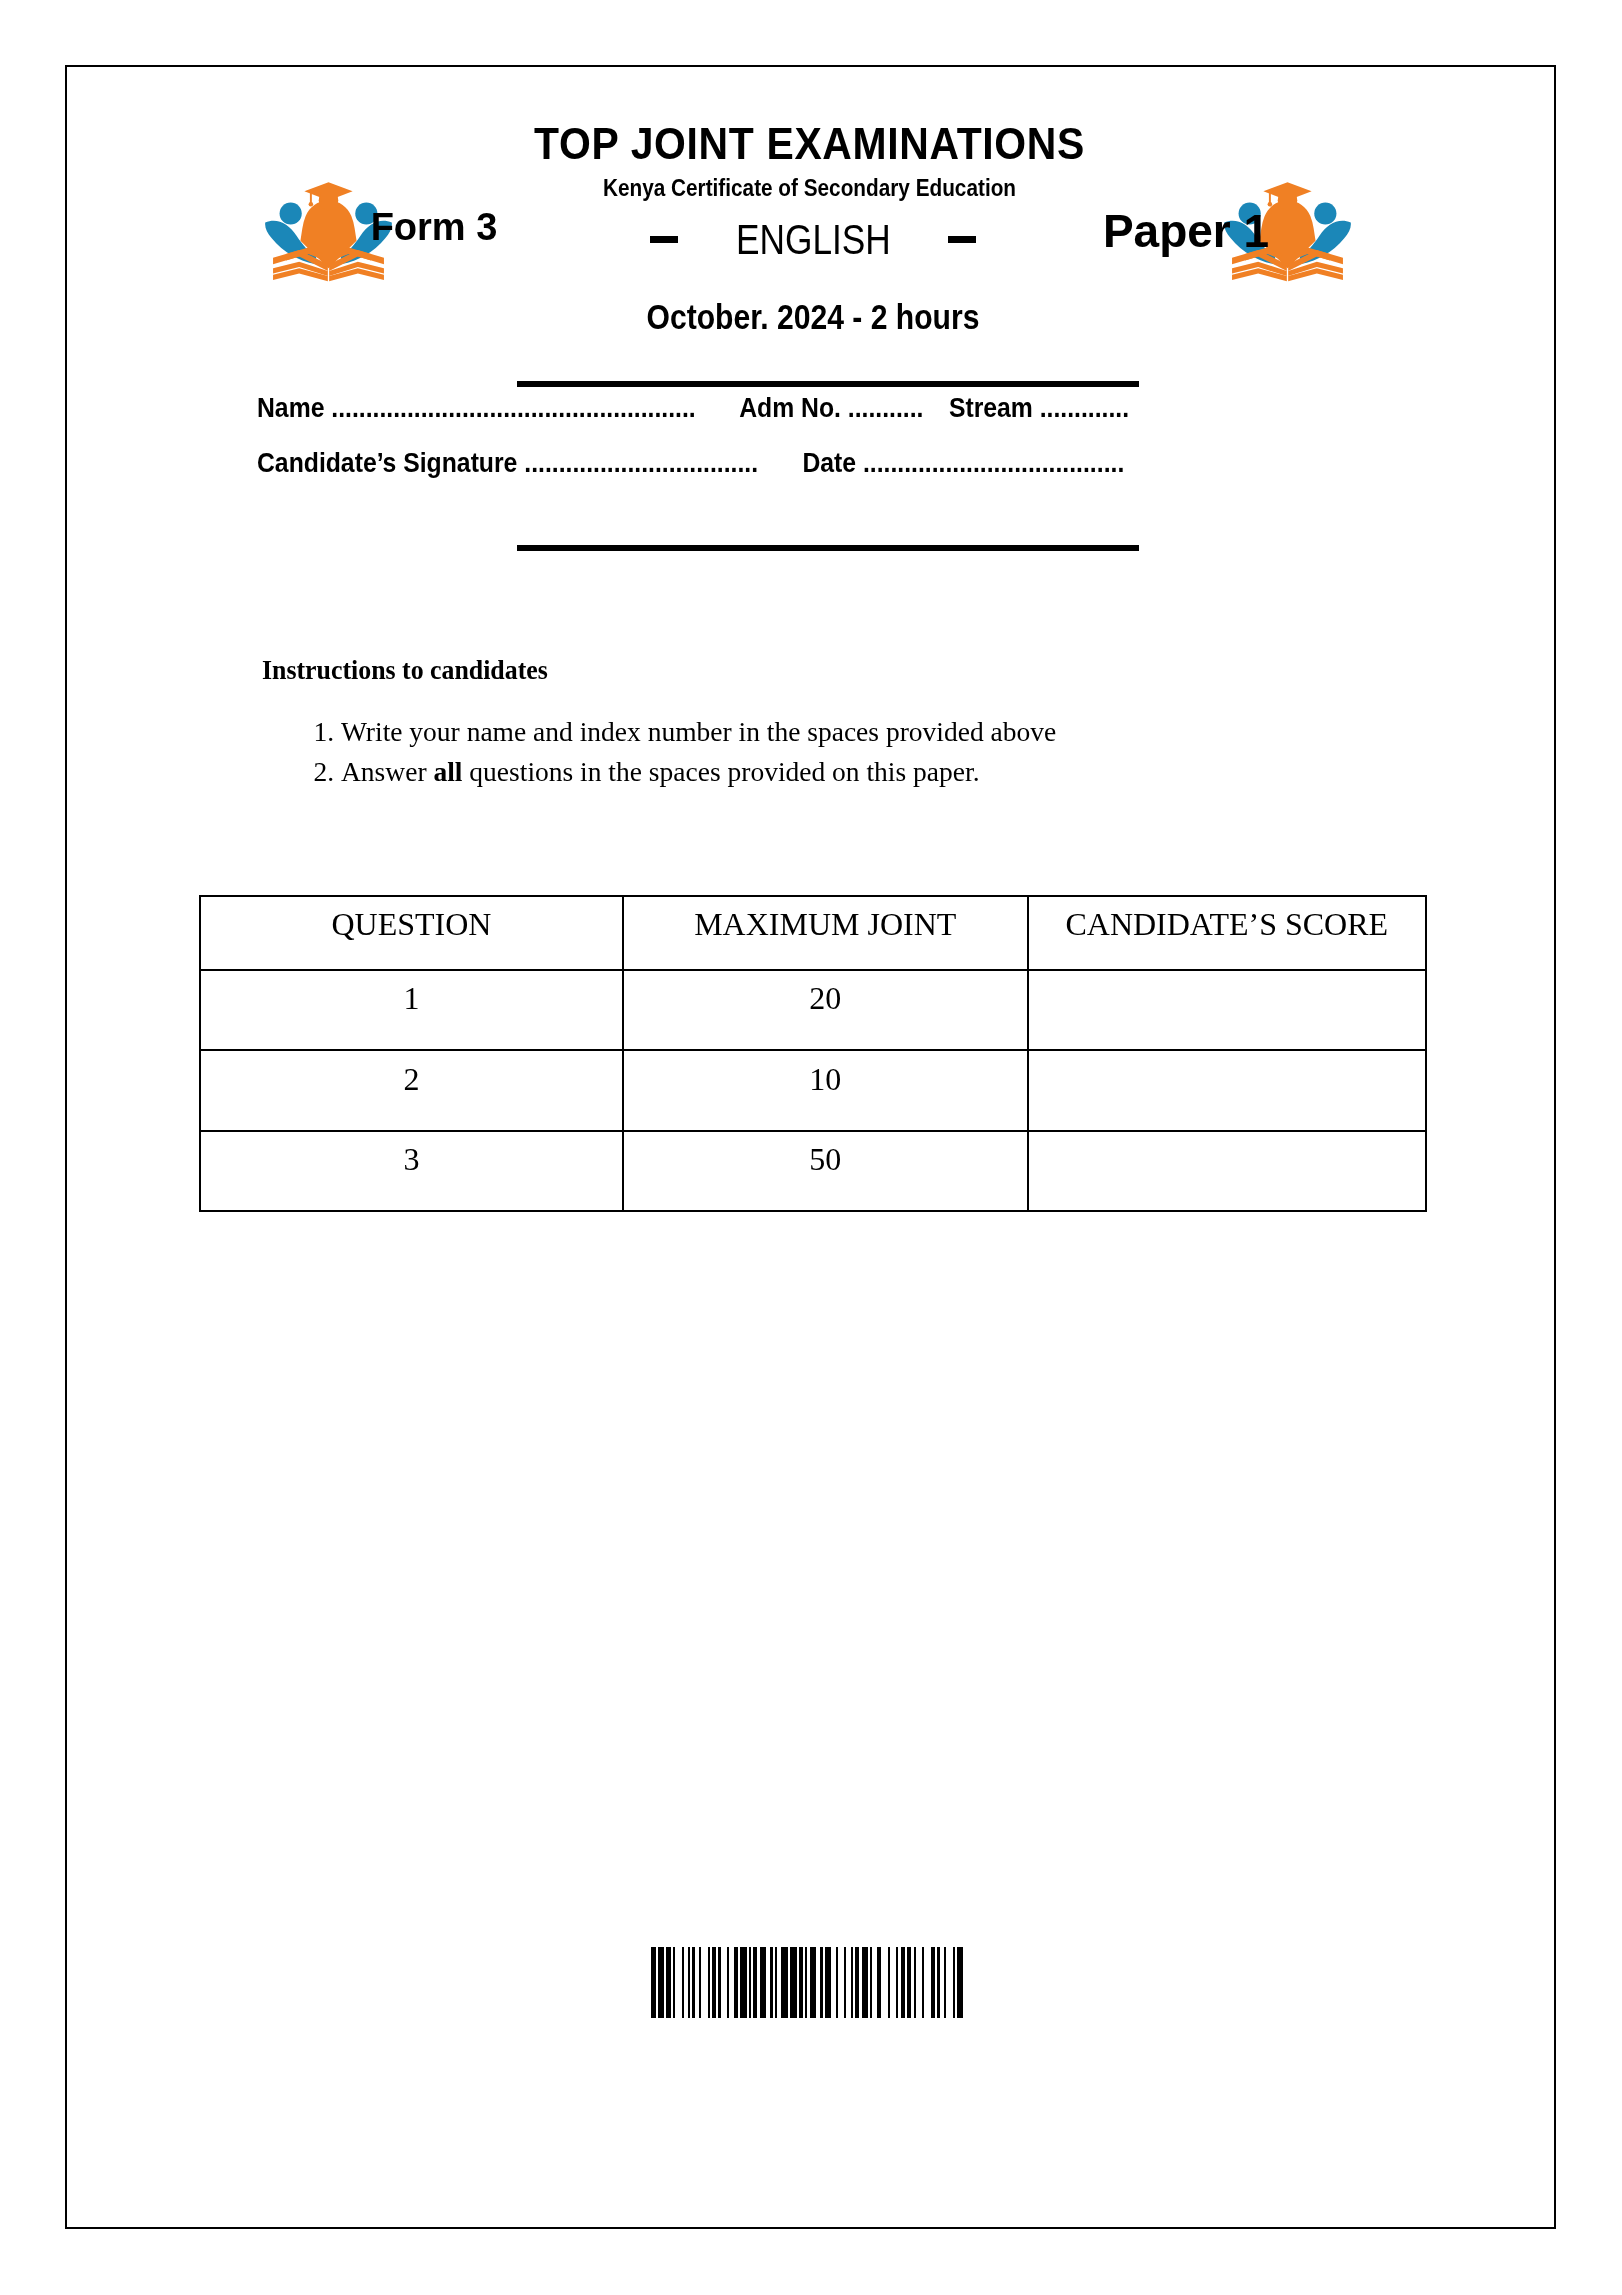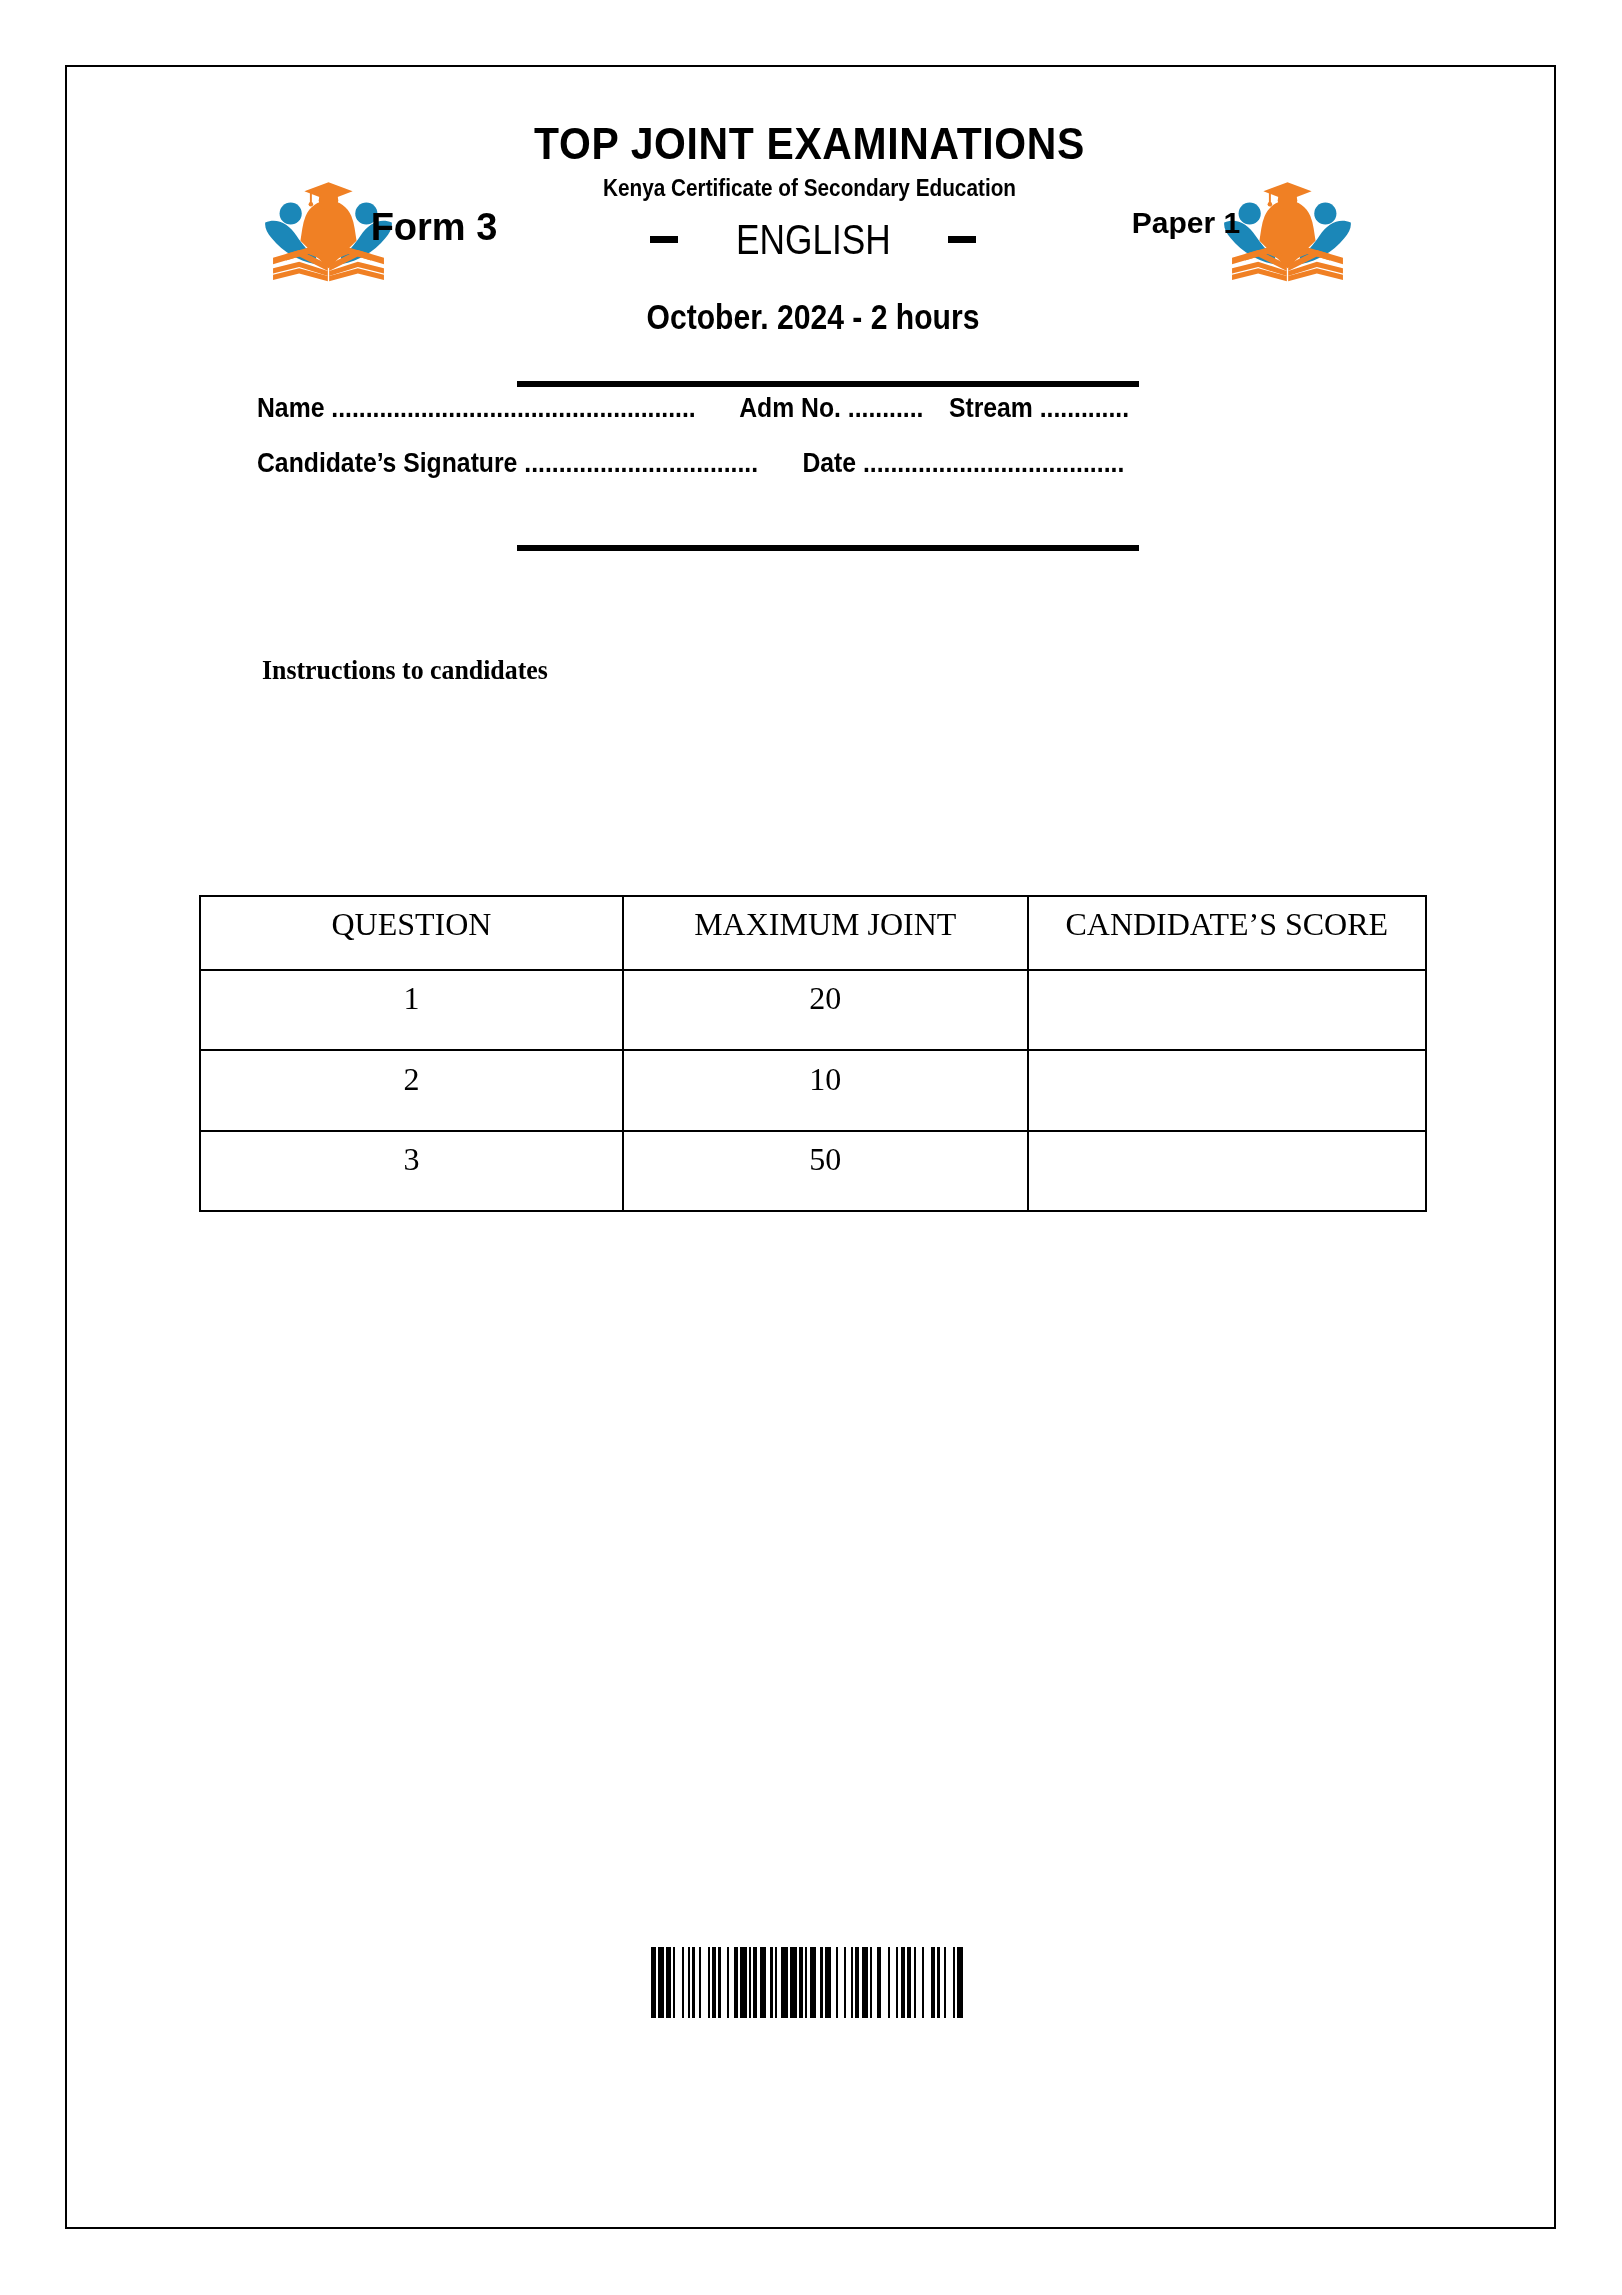--- a/index.html
+++ b/index.html
@@ -81,21 +81,21 @@
     line-height: 1;
   }
   .paper-label {
     position: absolute;
     left: 1001px;
     top: 141px;
     width: 236px;
     text-align: center;
     font-family: "Liberation Sans", sans-serif;
     font-weight: 700;
-    font-size: 30px;
+    font-size: 46px;
     color: #000;
     line-height: 1;
   }
 
   .subject-row {
     position: absolute;
     left: 458px;
     top: 151px;
     width: 576px;
     display: flex;
@@ -359,20 +359,28 @@
       <span class="gapx"></span>
       <span>Date</span>
       <span>......................................</span>
     </div>
 
     <div class="rule-bottom"></div>
   </div>
 
   <div id="instructions-head">Instructions to candidates</div>
 
+  <ol id="instructions-list">
+    <li>
+      <span>Write your name and index number in the spaces provided above</span>
+    </li>
+    <li>
+      <span>Answer </span><b>all</b><span> questions in the spaces provided on this paper.</span>
+    </li>
+  </ol>
 
   <table id="score-table">
     <colgroup>
         <col class="c1">
         <col class="c2">
         <col class="c3">
       </colgroup>
     <thead>
       <tr>
         <th>QUESTION</th>

